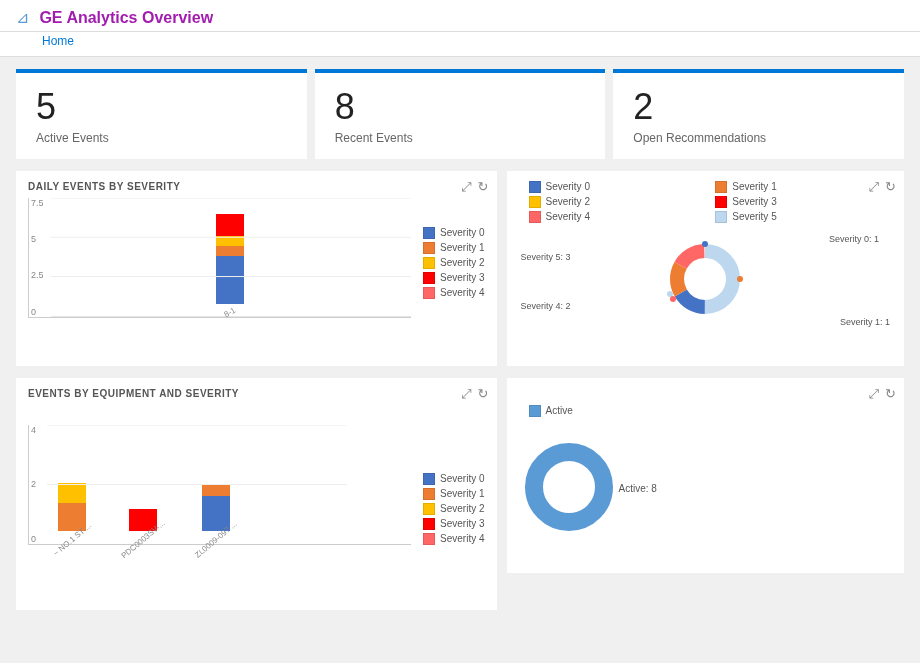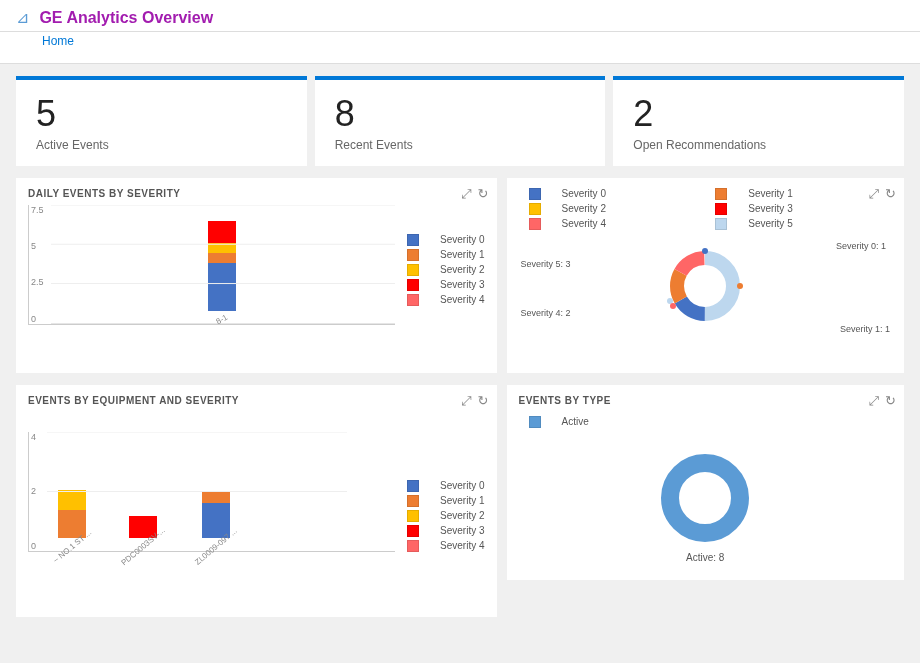--- a/index.html
+++ b/index.html
@@ -27,21 +27,21 @@
       font-weight: 600;
       color: #a21caf;
     }
     .filter-icon {
       color: #5b9bd5;
       font-size: 16px;
     }
     .breadcrumb {
       font-size: 12px;
       color: #0078d7;
-      padding: 2px 16px 15px 42px;
+      padding: 2px 16px 8px 42px;
       background: #fff;
       border-bottom: 1px solid #ddd;
     }
 
     
     .kpi-row {
       display: flex;
       gap: 0;
       padding: 12px 16px;
       background: #f0f0f0;
@@ -133,21 +133,21 @@
       flex-direction: column;
       gap: 3px;
       font-size: 10px;
       color: #555;
       padding-left: 4px;
       justify-content: center;
     }
     .legend-item {
       display: flex;
       align-items: center;
-      gap: 21px;
+      gap: 5px;
     }
     .legend-color {
       width: 12px;
       height: 12px;
       border: 1px solid rgba(0,0,0,0.1);
     }
     .donut-legend-grid {
       display: grid;
       grid-template-columns: 1fr 1fr;
       gap: 3px 20px;
@@ -286,21 +286,21 @@
         <circle cx="40" cy="40" r="28" fill="none" stroke="#FF6666" stroke-width="14" stroke-dasharray="29 147" stroke-dashoffset="-146" transform="rotate(-90 40 40)"></circle>
 
         <circle cx="40" cy="5" r="3" fill="#4472C4"></circle>
         <circle cx="75" cy="40" r="3" fill="#ED7D31"></circle>
         <circle cx="5" cy="55" r="3" fill="#BDD7EE"></circle>
         <circle cx="8" cy="60" r="3" fill="#FF6666"></circle>
       </svg>
 
       <div style="position:absolute;top:0;left:0;width:100%;height:100%;pointer-events:none;font-size:9px;color:#555;">
         <span style="position:absolute;top:23px;left:2px;">Severity 5: 3</span>
-        <span style="position:absolute;top:5px;right:6px;">Severity 0: 1</span>
+        <span style="position:absolute;top:5px;right:13px;">Severity 0: 1</span>
         <span style="position:absolute;bottom:18px;left:2px;">Severity 4: 2</span>
         <span style="position:absolute;bottom:2px;right:2px;">Severity 1: 1</span>
       </div>
     </div>
   </div>
 </div>
 
 <div style="display:flex;gap:10px;padding:0 16px 12px 16px;background:#f0f0f0;">
 
   <div class="chart-card" style="flex:1.1;height:232px;">
@@ -367,34 +367,33 @@
         </div>
         <div class="legend-item">
           <div class="legend-color" style="background:#FF6666;"></div>
           <span>Severity 4</span>
         </div>
       </div>
     </div>
   </div>
 
   <div class="chart-card" style="flex:0.9;height:195px;">
-    <div class="chart-title">EVENTS BY TYPE</div>
     <div class="chart-icons">
       <span>⤢</span>
       <span>↻</span>
     </div>
 
-    <div style="display:flex;gap:10px;font-size:10px;color:#555;margin-bottom:6px;padding:4px 10px;">
+    <div style="display:flex;gap:10px;font-size:10px;color:#555;margin-bottom:6px;padding:4px 10px;margin-top:13px;">
       <div class="legend-item">
         <div class="legend-color" style="background:#5B9BD5;"></div>
         <span>Active</span>
       </div>
     </div>
 
-    <div style="display:flex;flex-direction:column;align-items:center;padding-top:10px;">
+    <div style="display:flex;flex-direction:row;align-items:center;padding-top:10px;">
       <svg width="100" height="100" viewBox="0 0 100 100">
         <circle cx="50" cy="50" r="35" fill="none" stroke="#5B9BD5" stroke-width="18" stroke-dasharray="219.9 0" stroke-dashoffset="0" transform="rotate(-90 50 50)"></circle>
 
         <circle cx="50" cy="50" r="22" fill="white"></circle>
       </svg>
       <div style="font-size:10px;color:#555;margin-top:4px;">Active: 8</div>
     </div>
   </div>
 </div>
 

